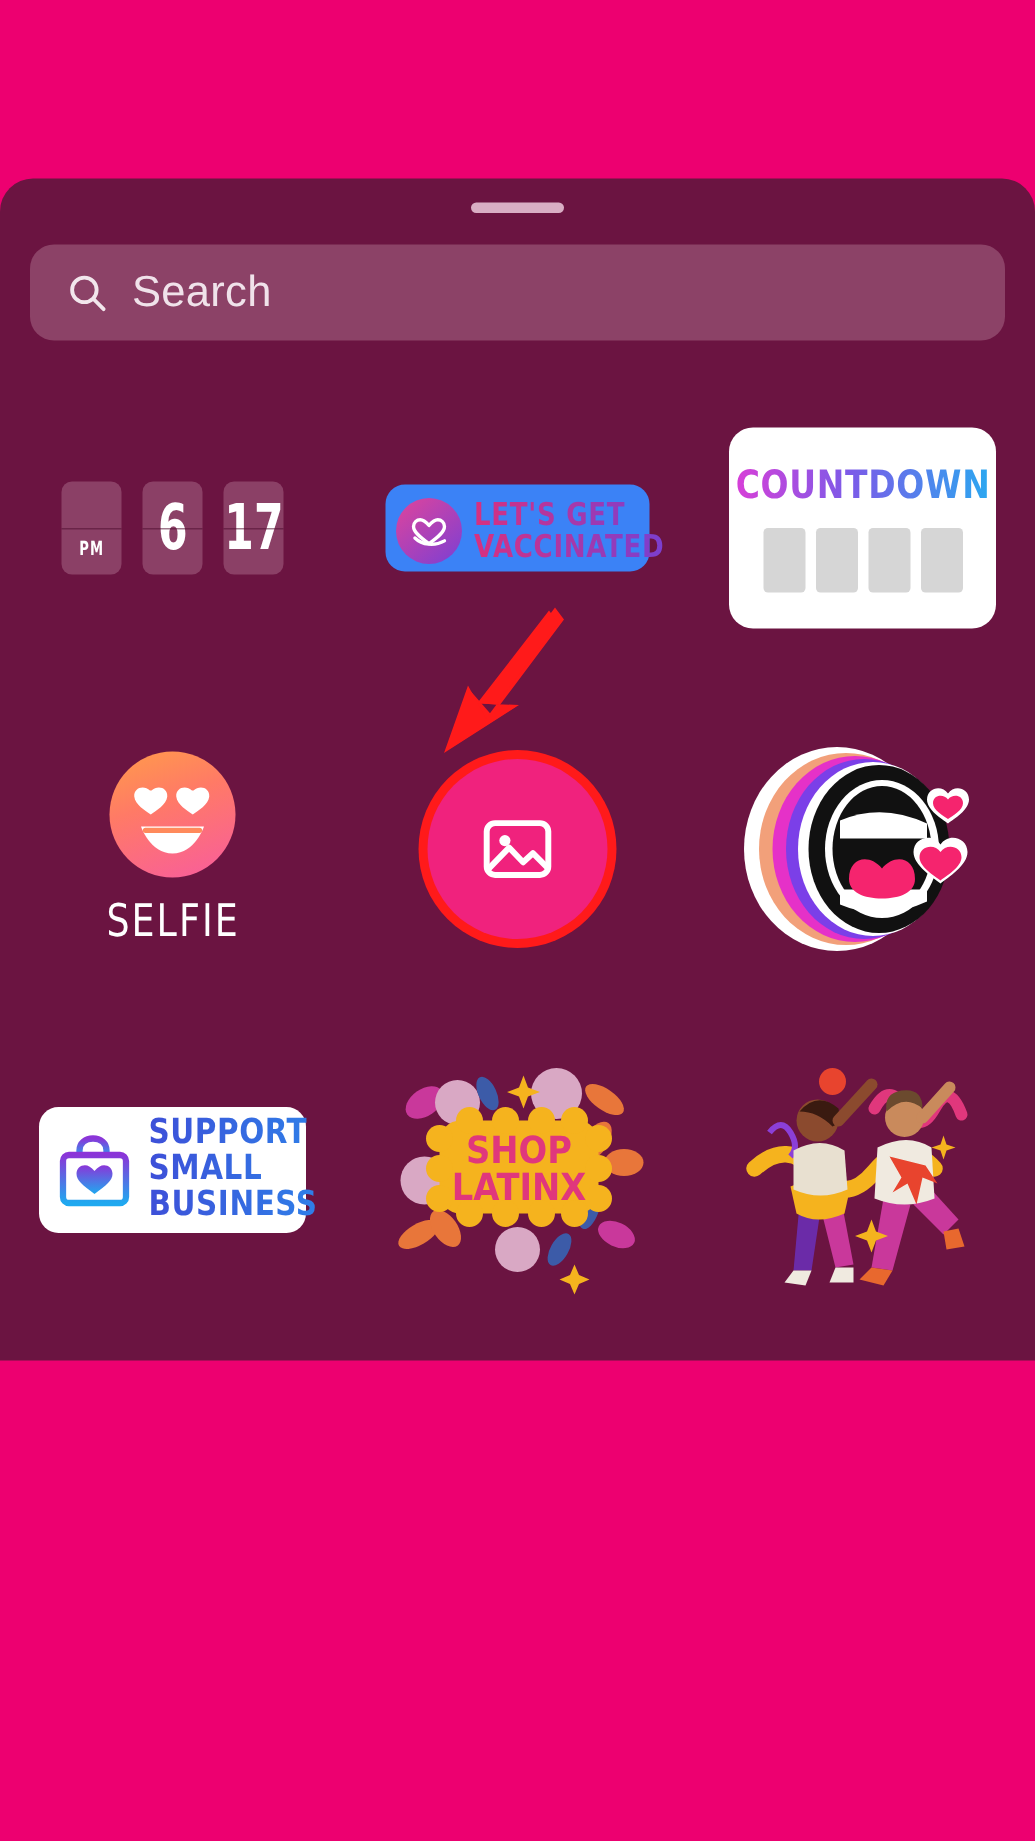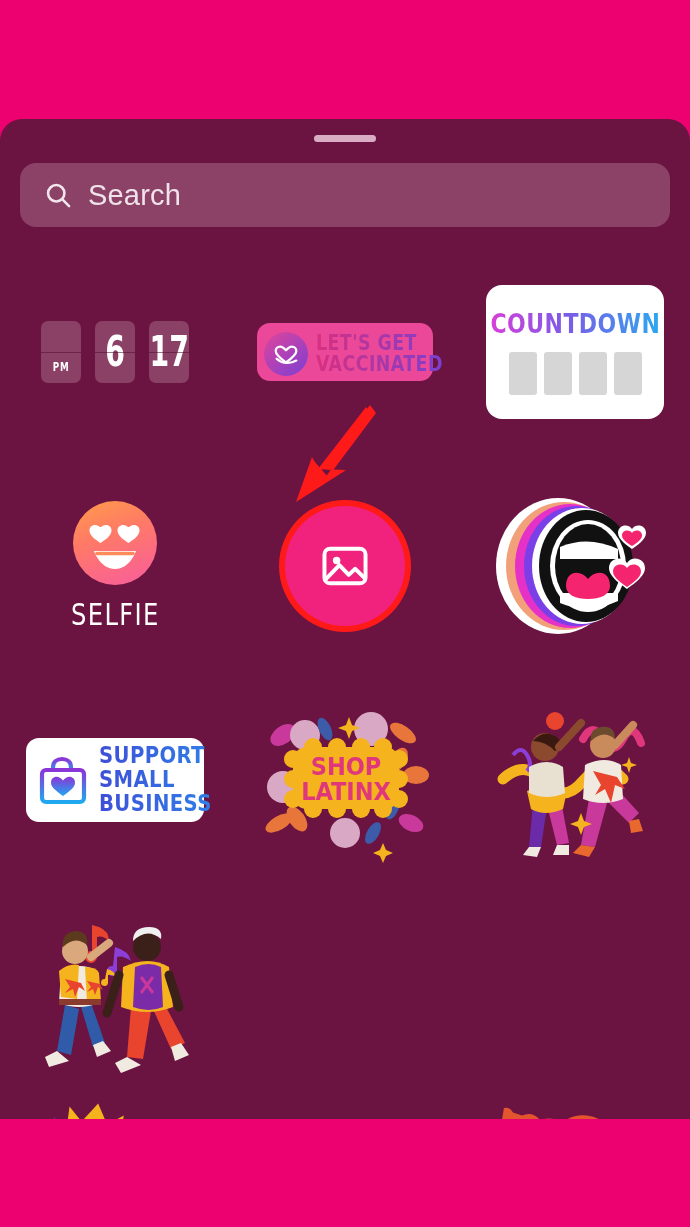--- a/index.html
+++ b/index.html
@@ -5,21 +5,21 @@
   * { margin:0; padding:0; box-sizing:border-box; }
   html,body { width:690px; height:1227px; overflow:hidden; }
   body {
     font-family:"Liberation Sans", sans-serif;
     background:#ED0070;
   }
   .screen { position:relative; width:690px; height:1227px; background:#ED0070; overflow:hidden; }
 
   
   .tray {
-    position:absolute; left:0; top:119px; width:690px; height:1000px;
+    position:absolute; left:0; top:119px; width:690px; height:788px;
     background:#6B1441;
     border-top-left-radius:22px; border-top-right-radius:22px;
     overflow:hidden;
   }
   .drag-handle {
     position:absolute; left:50%; top:16px; transform:translateX(-50%);
     width:62px; height:7px; border-radius:4px; background:#D9AEC4;
   }
 
   
@@ -80,21 +80,21 @@
     position:relative; display:flex; align-items:center; justify-content:center;
   }
   .flip::after { content:""; position:absolute; left:0; right:0; top:50%; height:1px; background:rgba(80,12,48,.55); }
   .flip span { color:#fff; font-size:42px; font-weight:bold; line-height:1;
     font-family:"DejaVu Sans Condensed","Liberation Sans",sans-serif; transform:scaleX(.75); }
   .flip.meridiem span { font-size:13px; position:absolute; bottom:10px; letter-spacing:1px; }
   .flip-group { display:flex; gap:3px; }
 
   
   .vax {
-    background:#ec4899; border-radius:13px; width:176px; height:58px;
+    background:#3b82f6; border-radius:13px; width:176px; height:58px;
     display:flex; align-items:center; gap:8px; padding:4px 10px 0 7px;
   }
   .vax-badge { width:44px; height:44px; border-radius:50%;
     background:linear-gradient(140deg,#E0449B,#7B3FD4); flex:0 0 auto;
     display:flex; align-items:center; justify-content:center; }
   .vax-badge svg { width:30px; height:30px; }
   .vax-text { display:flex; flex-direction:column; line-height:1.02; }
   .vax-text span {
     font-size:21px; font-weight:bold; letter-spacing:.5px;
     font-family:"DejaVu Sans Condensed","Liberation Sans",sans-serif;

